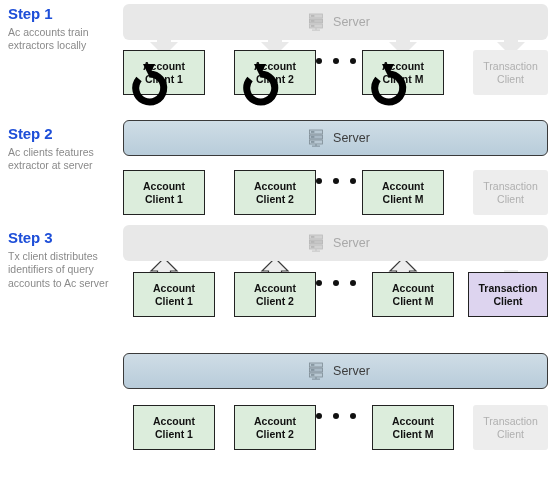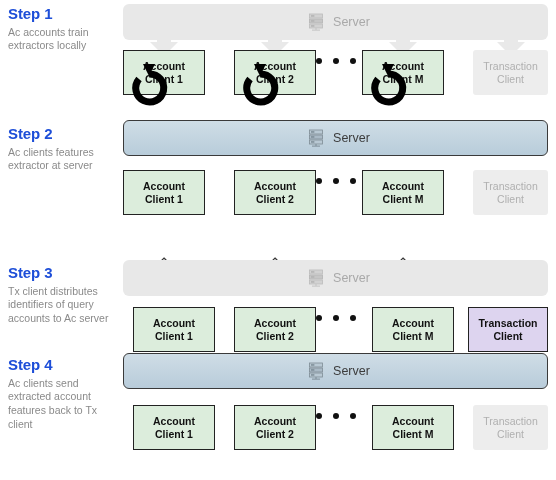--- a/index.html
+++ b/index.html
@@ -203,21 +203,21 @@
       </span>
     </div>
     <div class="client ghosted" style="left:473px;top:52px;width:75px;">
       <span>
         <span class="cl-txt">Transaction</span>
         <span class="cl-txt">Client</span>
       </span>
     </div>
   </div>
 
-  <div class="step" style="top:222px;height:123px;margin-top:35px;">
+  <div class="step" style="top:222px;height:123px;">
 
     <div class="caption" style="top:8px;">
       <p class="step-title">Step 3</p>
       <p class="step-desc">Tx client distributes identifiers of query accounts to Ac server</p>
     </div>
 
     <div class="server-bar ghost" style="top:3px;">
       <div class="server-inner">
         <svg class="srv-icon" viewBox="0 0 16 18">
           <rect x="1.5" y="1" width="13" height="4" fill="#d2d2d2" stroke="#bbb" stroke-width="0.8"></rect>
@@ -272,24 +272,20 @@
       <g fill="#fdfdfd" stroke="#777777" stroke-width="1.2">
         <path d="M166,312 l15,5 l-11,6 z"></path>
         <path d="M410,310 l12,9 l-13,4 z"></path>
         <path d="M293,313 l14,6 l-12,6 z"></path>
       </g>
     </svg>
   </div>
 
   <div class="step" style="top:345px;height:135px;">
 
-    <div class="caption" style="top:12px;">
-      <p class="step-title">Step 4</p>
-      <p class="step-desc">Ac clients send extracted account features back to Tx client</p>
-    </div>
 
     <div class="server-bar active" style="top:8px;">
       <div class="server-inner">
         <svg class="srv-icon" viewBox="0 0 16 18">
           <rect x="1.5" y="1" width="13" height="4" fill="#b9c9d4" stroke="#7e8c95" stroke-width="0.8"></rect>
           <rect x="1.5" y="6" width="13" height="4" fill="#aabac6" stroke="#7e8c95" stroke-width="0.8"></rect>
           <rect x="1.5" y="11" width="13" height="4" fill="#b9c9d4" stroke="#7e8c95" stroke-width="0.8"></rect>
           <rect x="3" y="2.2" width="3.4" height="1.5" fill="#7d8c96"></rect>
           <rect x="3" y="7.2" width="3.4" height="1.5" fill="#7d8c96"></rect>
           <rect x="3" y="12.2" width="3.4" height="1.5" fill="#7d8c96"></rect>

